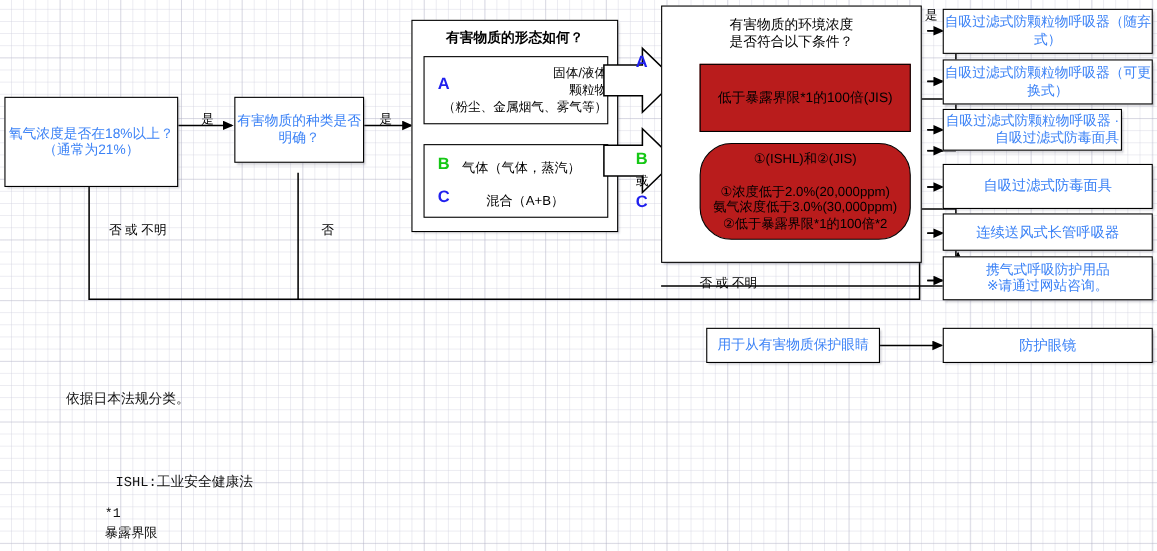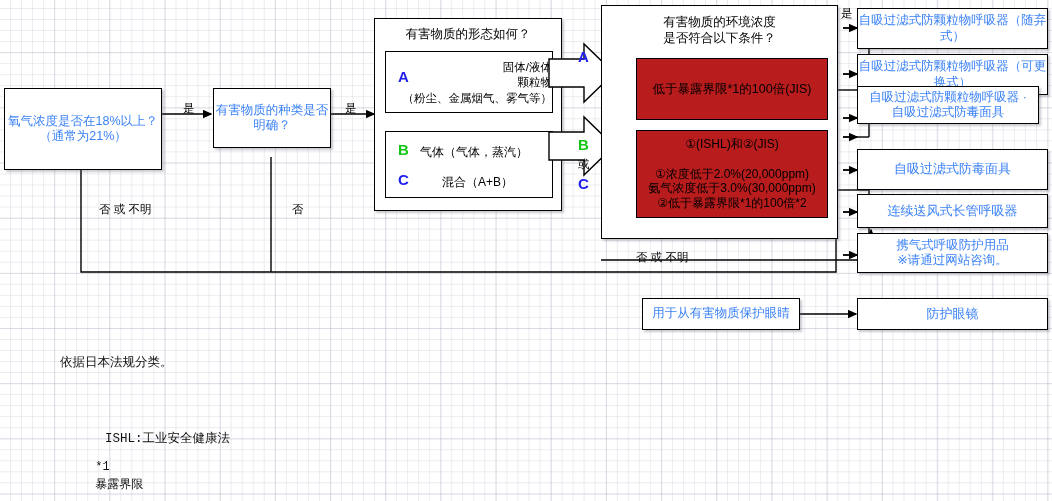--- a/index.html
+++ b/index.html
@@ -122,21 +122,21 @@
     <span>氧气浓度是否在18%以上？
 （通常为21%）</span>
   </div>
 
   <div class="box" style="left:213px;top:88px;width:118px;height:60px;font-size:12.5px;">
     <span>有害物质的种类是否
 明确？</span>
   </div>
 
   <div class="group" style="left:374px;top:18px;width:188px;height:193px;">
-    <div class="grp-title" style="top:8px;font-size:12.5px;">有害物质的形态如何？</div>
+    <div class="grp-title" style="top:8px;font-size:12.5px;font-weight:bold;">有害物质的形态如何？</div>
 
     <div class="opt" style="left:10px;top:32px;width:168px;height:62px;">
       <span class="letter" style="left:12px;top:16px;font-size:15px;color:#2020ee;">A</span>
       <span style="position:absolute;left:0;right:0;top:8px;text-align:right;white-space:pre-line;font-size:11.5px;line-height:1.33;">固体/液体
 颗粒物
 （粉尘、金属烟气、雾气等）</span>
     </div>
 
     <div class="opt" style="left:10px;top:112px;width:168px;height:67px;">
       <span class="letter" style="left:12px;top:9px;font-size:15px;color:#15c715;">B</span>
@@ -159,38 +159,38 @@
   <span class="letter" style="left:578px;top:175px;font-size:15px;color:#2020ee;">C</span>
 
   <div class="group" style="left:601px;top:5px;width:237px;height:234px;">
     <div class="grp-title" style="top:9px;font-size:12.5px;">有害物质的环境浓度
 是否符合以下条件？</div>
 
     <div class="inner" style="left:34px;top:52px;width:192px;height:62px;font-size:12.5px;">
       <span>低于暴露界限*1的100倍(JIS)</span>
     </div>
 
-    <div class="inner" style="left:34px;top:124px;width:192px;height:88px;font-size:12px;text-align:center;">
+    <div class="inner" style="left:34px;top:124px;width:192px;height:88px;font-size:12px;text-align:center;border-radius:29px;">
       <span style="line-height:1.22;">①(ISHL)和②(JIS)
 
 ①浓度低于2.0%(20,000ppm)
 氨气浓度低于3.0%(30,000ppm)
 ②低于暴露界限*1的100倍*2</span>
     </div>
   </div>
 
   <div class="box" style="left:857px;top:8px;width:191px;height:41px;font-size:12.5px;">
     <span>自吸过滤式防颗粒物呼吸器（随弃式）</span>
   </div>
 
   <div class="box" style="left:857px;top:54px;width:191px;height:41px;font-size:12.5px;">
     <span>自吸过滤式防颗粒物呼吸器（可更换式）</span>
   </div>
 
-  <div class="box" style="left:857px;top:86px;width:182px;height:38px;font-size:12.5px;">
+  <div class="box" style="left:857px;top:99px;width:163px;height:38px;font-size:12.5px;text-align:right;">
     <span>自吸过滤式防颗粒物呼吸器 ·
 自吸过滤式防毒面具</span>
   </div>
 
   <div class="box" style="left:857px;top:149px;width:191px;height:41px;font-size:13px;">
     <span>自吸过滤式防毒面具</span>
   </div>
 
   <div class="box" style="left:857px;top:194px;width:191px;height:34px;font-size:13px;">
     <span>连续送风式长管呼吸器</span>

